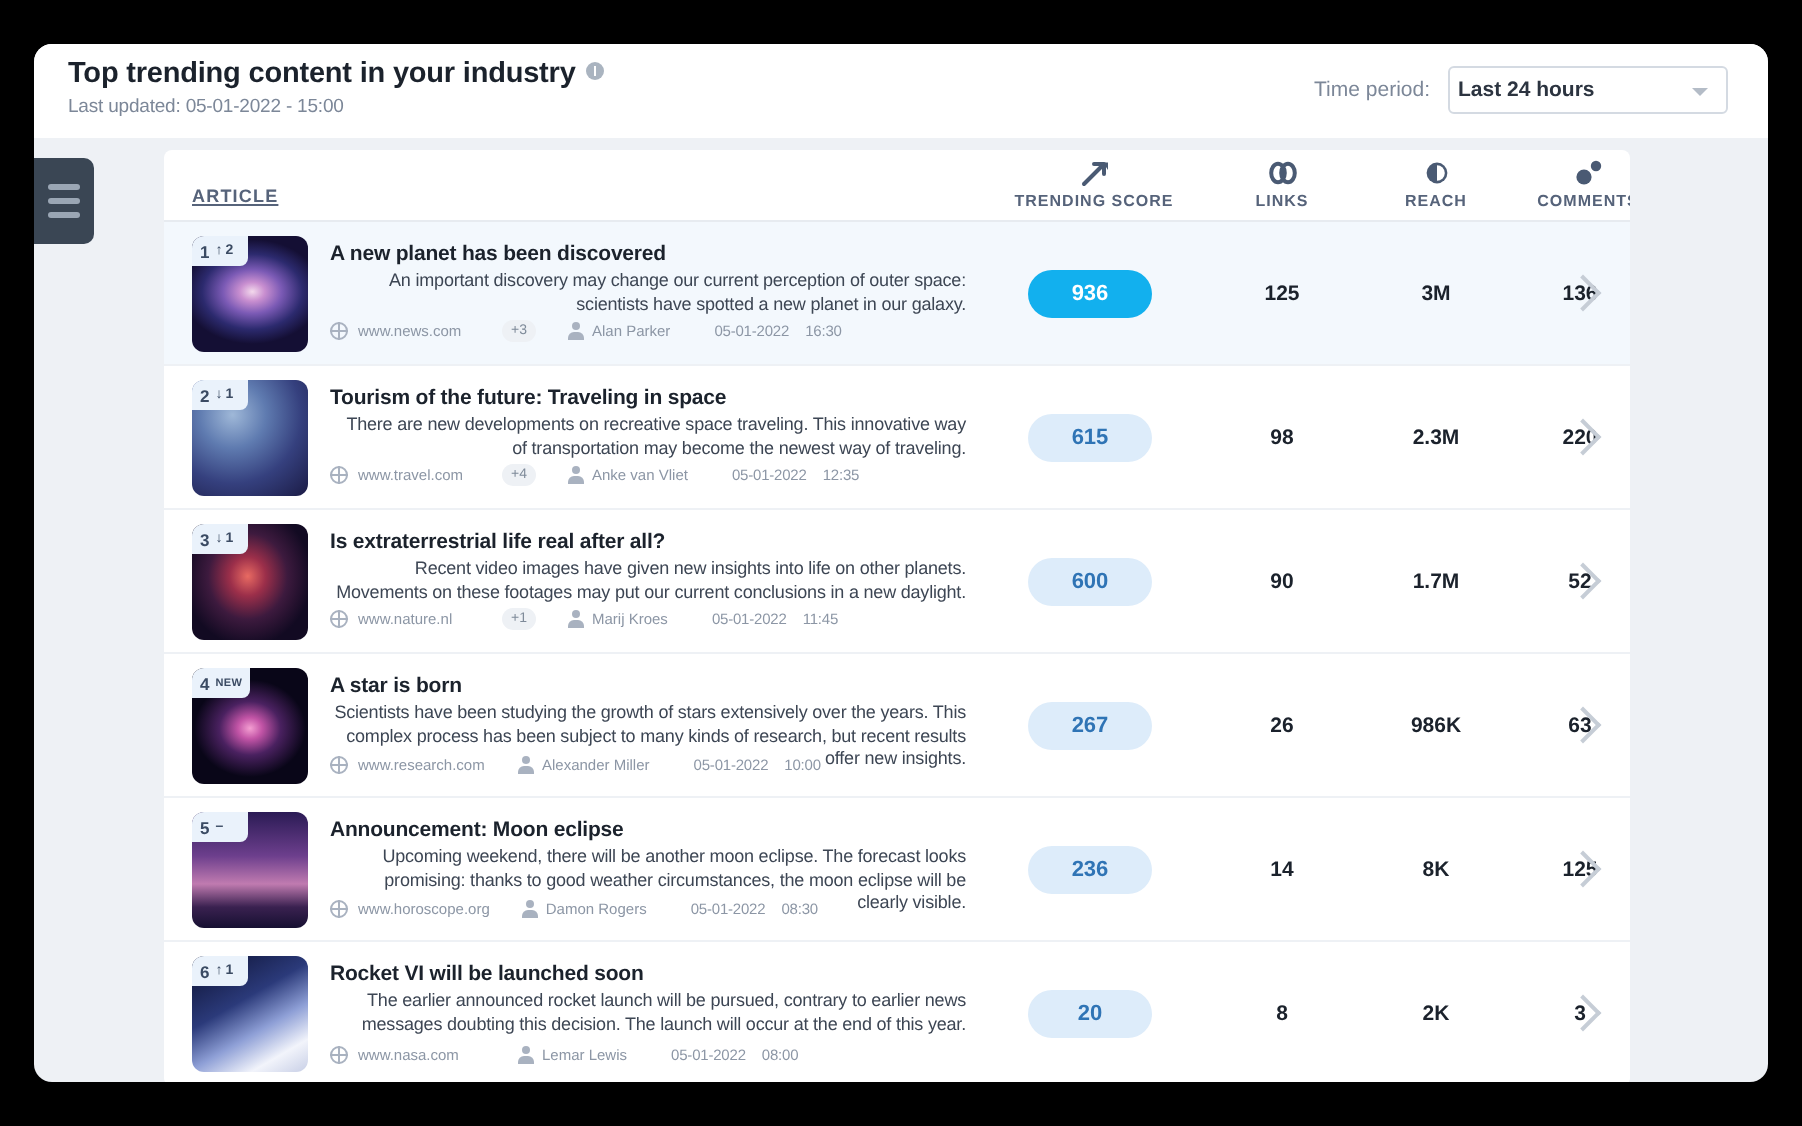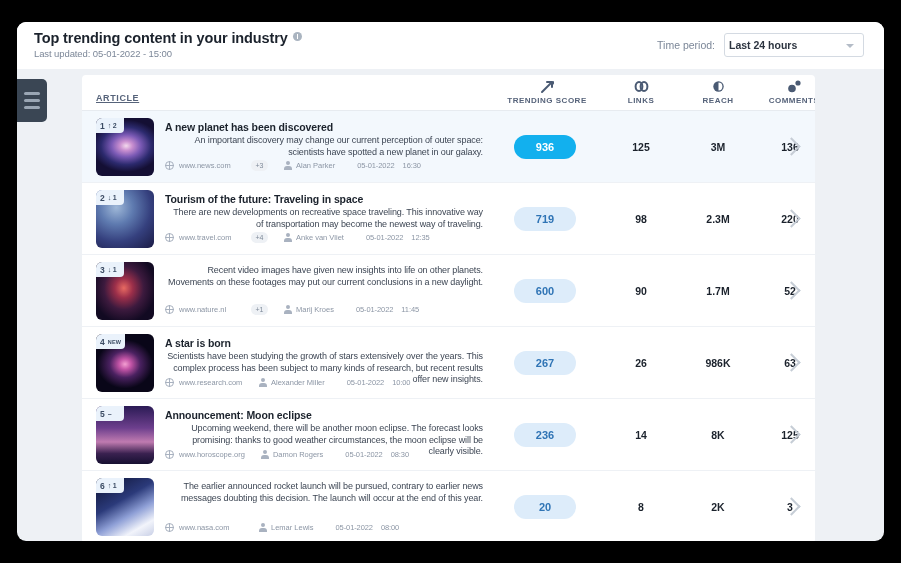--- a/index.html
+++ b/index.html
@@ -482,34 +482,35 @@
               <span class="globe"></span>
               <span class="site">www.travel.com</span>
               <span class="more">+4</span>
               <span class="person">
                 <span class="av"></span>
                 <span>Anke van Vliet</span>
               </span>
               <span class="stamp">05-01-2022</span>
               <span class="stamp" style="margin-left:8px">12:35</span>
             </div>
-            <div class="score">719</div>
+            <div class="score">615</div>
             <div class="metric m-links">98</div>
             <div class="metric m-reach">2.3M</div>
             <div class="metric m-comments">220</div>
             <div class="chev"></div>
           </div>
           <div class="row">
             <div class="thumb" style="background:radial-gradient(ellipse 55% 60% at 48% 45%, #e86a62 0%, #9c2f4a 28%, #3d1a3e 62%, #120a22 100%)">
               <div class="rank">
                 <span>3</span>
                 <span class="delta ">↓ 1</span>
               </div>
             </div>
             <div class="body">
+              <div class="art-title">Is extraterrestrial life real after all?</div>
               <div class="art-desc">Recent video images have given new insights into life on other planets. Movements on these footages may put our current conclusions in a new daylight.</div>
             </div>
             <div class="meta">
               <span class="globe"></span>
               <span class="site">www.nature.nl</span>
               <span class="more">+1</span>
               <span class="person">
                 <span class="av"></span>
                 <span>Marij Kroes</span>
               </span>
@@ -577,20 +578,21 @@
             <div class="chev"></div>
           </div>
           <div class="row">
             <div class="thumb" style="background:linear-gradient(150deg, #0b0f2e 0%, #2b3a7a 40%, #8e9fd6 62%, #f2f4fb 82%, #c8cfe6 100%)">
               <div class="rank">
                 <span>6</span>
                 <span class="delta ">↑ 1</span>
               </div>
             </div>
             <div class="body">
+              <div class="art-title">Rocket VI will be launched soon</div>
               <div class="art-desc">The earlier announced rocket launch will be pursued, contrary to earlier news messages doubting this decision. The launch will occur at the end of this year.</div>
             </div>
             <div class="meta">
               <span class="globe"></span>
               <span class="site">www.nasa.com</span>
               <span class="person">
                 <span class="av"></span>
                 <span>Lemar Lewis</span>
               </span>
               <span class="stamp">05-01-2022</span>

